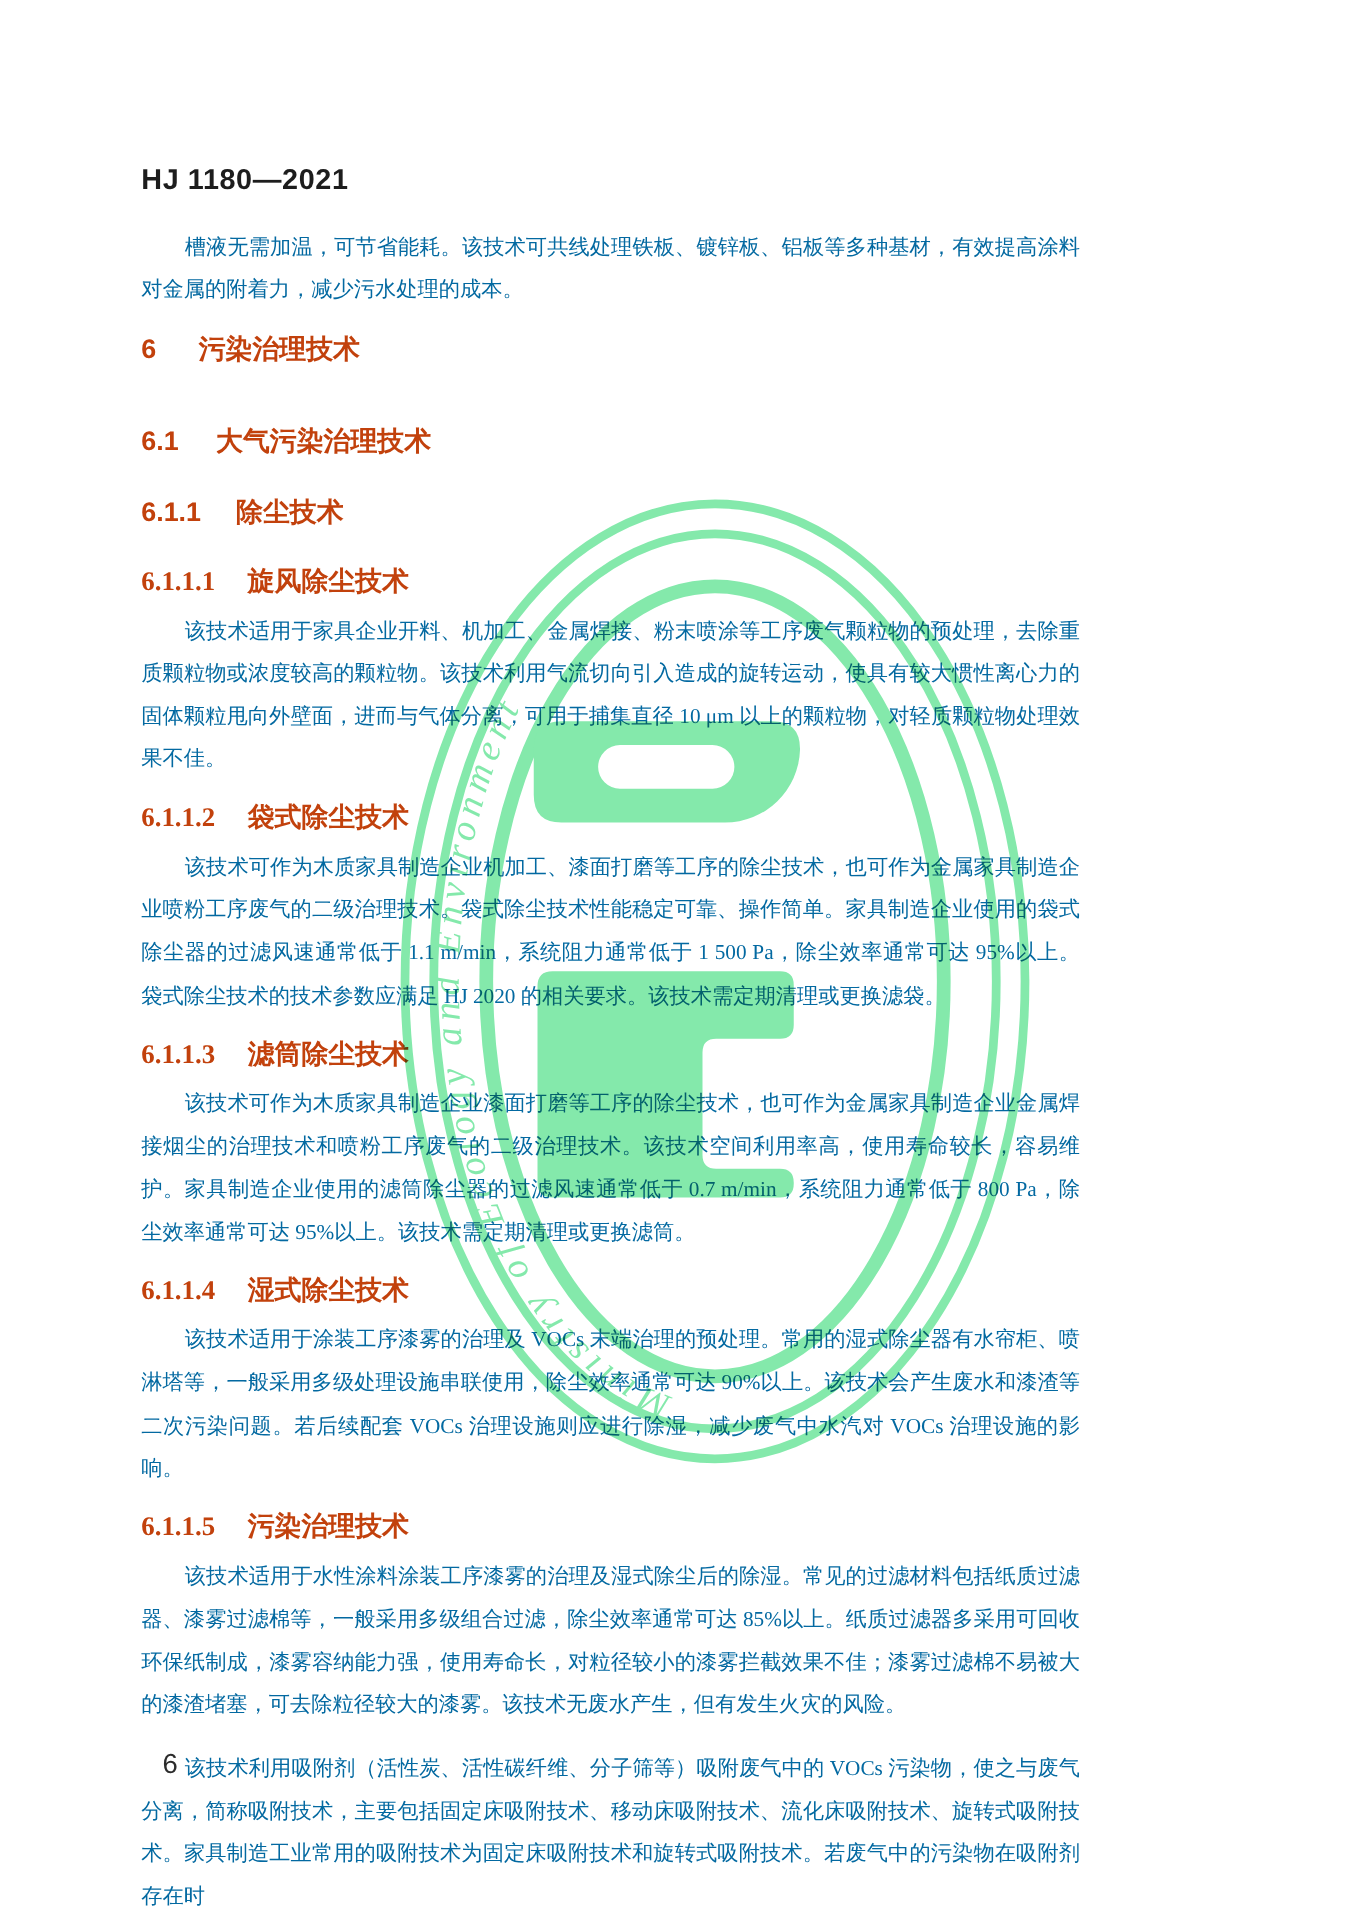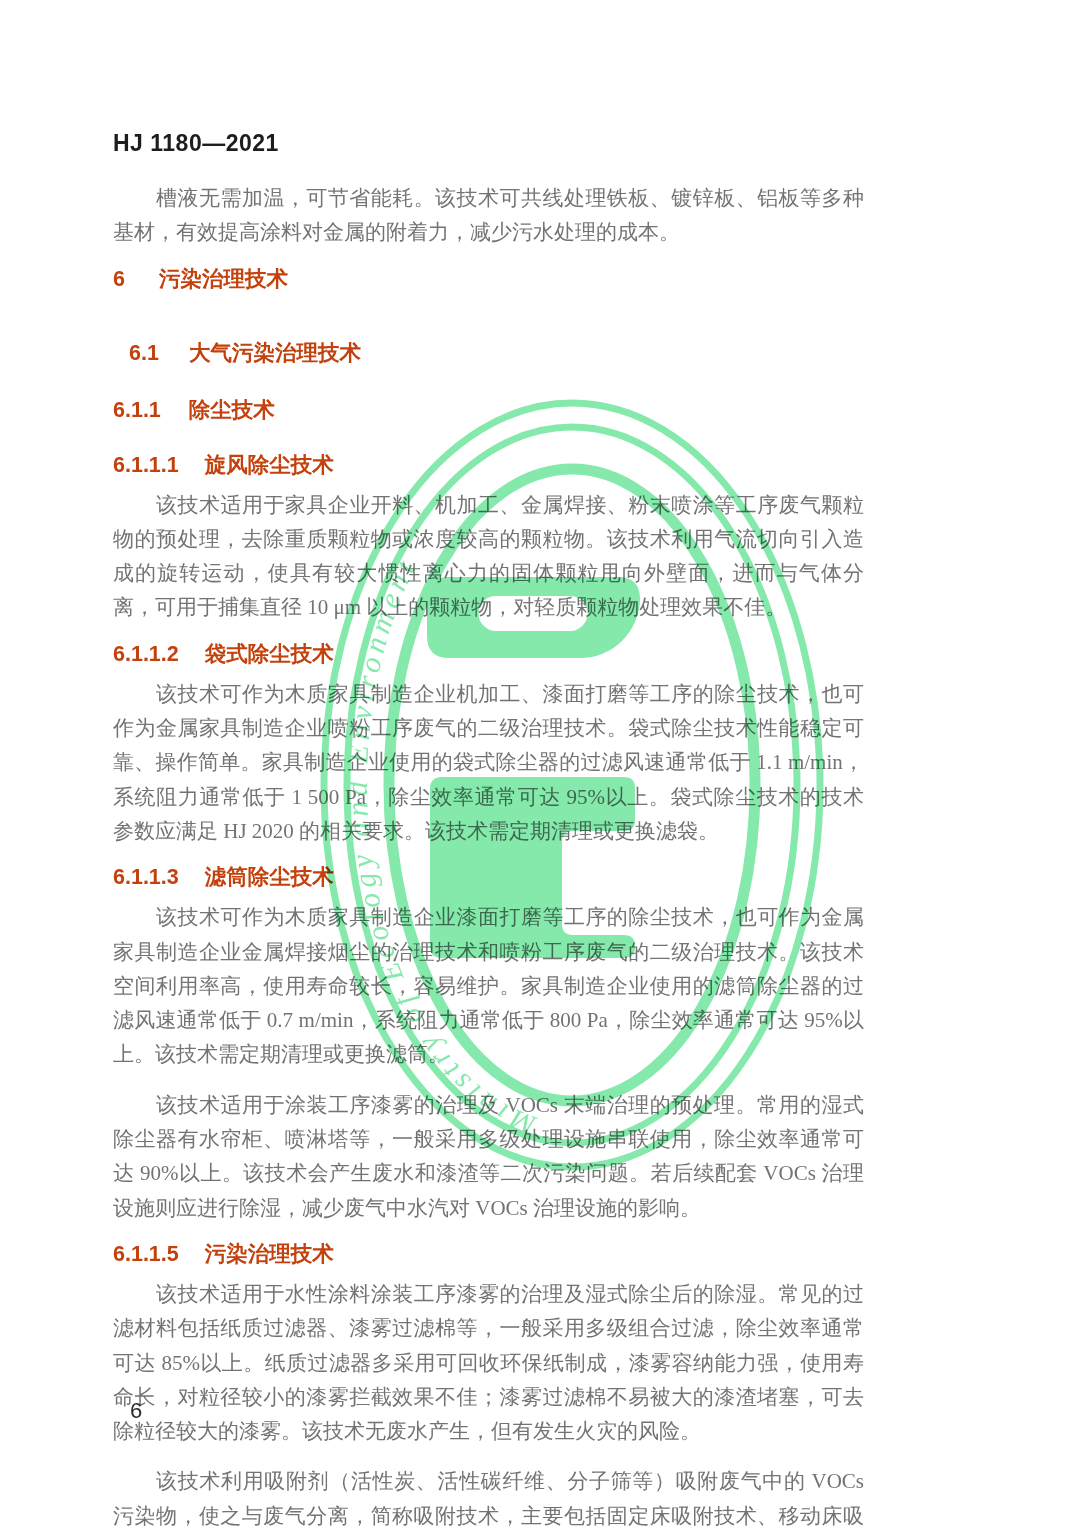--- a/index.html
+++ b/index.html
@@ -2,34 +2,34 @@
 <html><head>
 <meta charset="utf-8">
 <style>
   html,body{margin:0;padding:0;background:#ffffff;}
   body{width:1080px;height:1528px;position:relative;overflow:hidden;
        font-family:"Liberation Serif","DejaVu Serif",serif;color:#252525;}
   .page{position:relative;width:972px;height:1528px;box-sizing:border-box;
         padding:130px 108px 0 113px;background:#fff;}
   .std-header{font-family:"Liberation Sans","DejaVu Sans",sans-serif;
         font-weight:bold;font-size:23px;letter-spacing:.5px;color:#1d1d1d;}
-  p.body{font-size:21px;line-height:34.3px;text-align:justify;margin:0 0 16px 0;
-        text-indent:2.05em;color:#737373;}
+  p.body{font-size:17px;line-height:34.3px;text-align:justify;margin:0 0 16px 0;
+        text-indent:2.05em;color:#0369a1;}
   p.intro{margin-top:24px;}
   .sec-h{font-family:"Liberation Sans","DejaVu Sans",sans-serif;font-weight:bold;
         font-size:21.5px;color:#c2410c;line-height:26px;}
   .sec-h .sec-num{display:inline-block;}
   .lvl1{margin:6px 0 48px 0;}
   .lvl1 .sec-num{margin-right:34px;}
-  .lvl2{margin:0 0 31px 16px;}
+  .lvl2{margin:0 0 31px 0;}
   .lvl2 .sec-num{margin-right:30px;}
   .lvl3{margin:12px 0 29px 0;}
   .lvl3 .sec-num{margin-right:28px;}
   .lvl4{margin:0 0 10px 0;}
-  .lvl4 .sec-num{margin-right:26px;}
+  .lvl4 .sec-num{margin-right:26px;font-family:Liberation Serif, serif;}
   .page-number{position:absolute;left:130px;top:1398px;font-size:22px;
         font-family:"Liberation Sans","DejaVu Sans",sans-serif;color:#2c2c2c;}
   .watermark{position:absolute;left:292px;top:390px;width:570px;height:800px;
         mix-blend-mode:multiply;opacity:.95;pointer-events:none;}
   .wm-ring-text{font-family:"Liberation Serif","DejaVu Serif",serif;
         font-style:italic;font-size:30px;letter-spacing:5px;}
 </style>
 </head>
 <body>
 
@@ -59,20 +59,23 @@
   <div class="sec-h lvl4">
     <span class="sec-num">6.1.1.2</span><span>袋式除尘技术</span>
   </div>
   <p class="body">该技术可作为木质家具制造企业机加工、漆面打磨等工序的除尘技术，也可作为金属家具制造企业喷粉工序废气的二级治理技术。袋式除尘技术性能稳定可靠、操作简单。家具制造企业使用的袋式除尘器的过滤风速通常低于 1.1 m/min，系统阻力通常低于 1 500 Pa，除尘效率通常可达 95%以上。袋式除尘技术的技术参数应满足 HJ 2020 的相关要求。该技术需定期清理或更换滤袋。</p>
 
   <div class="sec-h lvl4">
     <span class="sec-num">6.1.1.3</span><span>滤筒除尘技术</span>
   </div>
   <p class="body">该技术可作为木质家具制造企业漆面打磨等工序的除尘技术，也可作为金属家具制造企业金属焊接烟尘的治理技术和喷粉工序废气的二级治理技术。该技术空间利用率高，使用寿命较长，容易维护。家具制造企业使用的滤筒除尘器的过滤风速通常低于 0.7 m/min，系统阻力通常低于 800 Pa，除尘效率通常可达 95%以上。该技术需定期清理或更换滤筒。</p>
 
+  <div class="sec-h lvl4">
+    <span class="sec-num">6.1.1.4</span><span>湿式除尘技术</span>
+  </div>
   <p class="body">该技术适用于涂装工序漆雾的治理及 VOCs 末端治理的预处理。常用的湿式除尘器有水帘柜、喷淋塔等，一般采用多级处理设施串联使用，除尘效率通常可达 90%以上。该技术会产生废水和漆渣等二次污染问题。若后续配套 VOCs 治理设施则应进行除湿，减少废气中水汽对 VOCs 治理设施的影响。</p>
 
   <div class="sec-h lvl4">
     <span class="sec-num">6.1.1.5</span><span>污染治理技术</span>
   </div>
   <p class="body">该技术适用于水性涂料涂装工序漆雾的治理及湿式除尘后的除湿。常见的过滤材料包括纸质过滤器、漆雾过滤棉等，一般采用多级组合过滤，除尘效率通常可达 85%以上。纸质过滤器多采用可回收环保纸制成，漆雾容纳能力强，使用寿命长，对粒径较小的漆雾拦截效果不佳；漆雾过滤棉不易被大的漆渣堵塞，可去除粒径较大的漆雾。该技术无废水产生，但有发生火灾的风险。</p>
 
   <p class="body">该技术利用吸附剂（活性炭、活性碳纤维、分子筛等）吸附废气中的 VOCs 污染物，使之与废气分离，简称吸附技术，主要包括固定床吸附技术、移动床吸附技术、流化床吸附技术、旋转式吸附技术。家具制造工业常用的吸附技术为固定床吸附技术和旋转式吸附技术。若废气中的污染物在吸附剂存在时</p>
 
   <div class="page-number">6</div>

